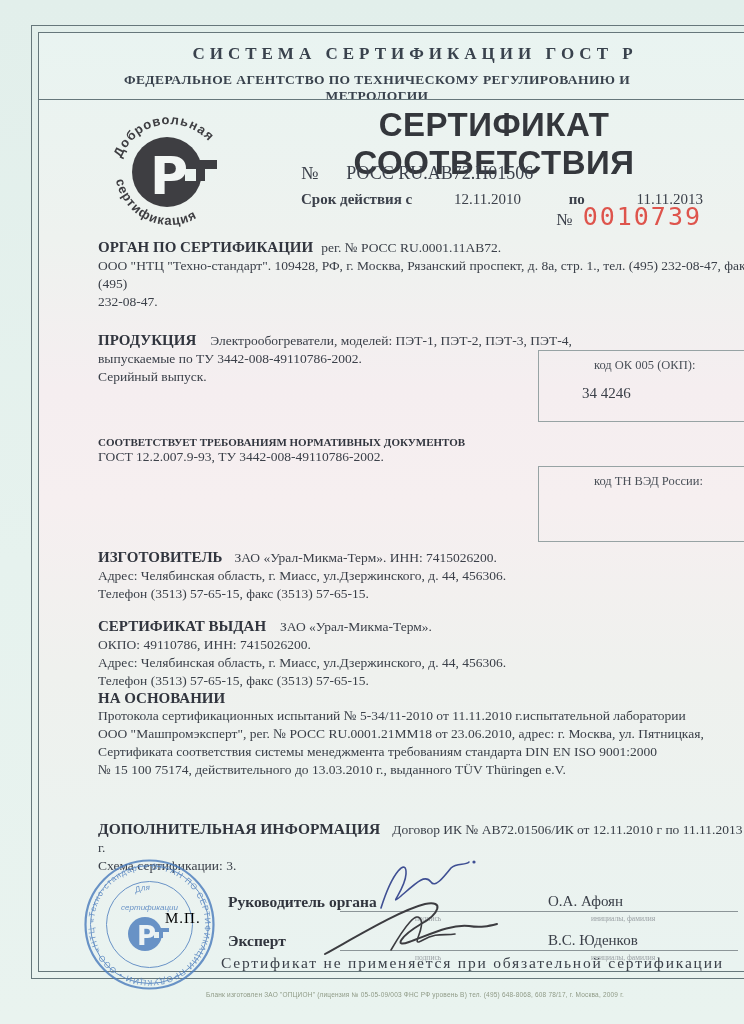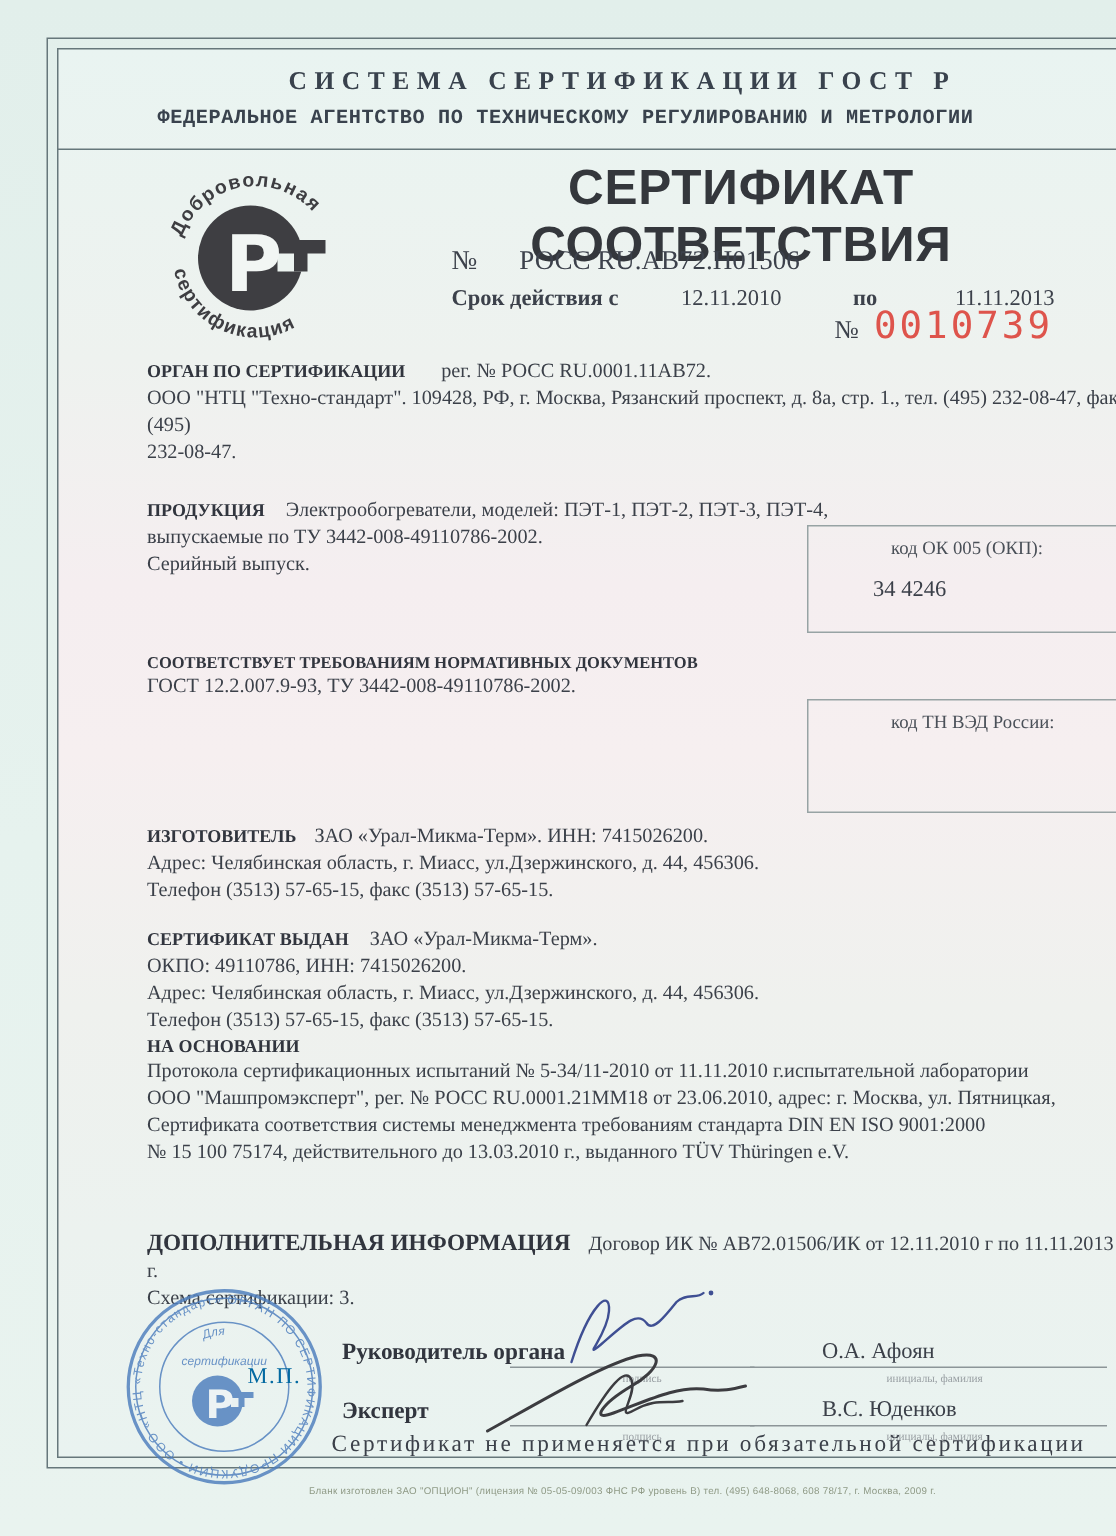--- a/index.html
+++ b/index.html
@@ -8,47 +8,47 @@
        background:linear-gradient(180deg,#e2efeb 0%,#e6f2ee 55%,#e9f3ef 100%);}
   .page{position:absolute;inset:0;}
   .inner-bg{position:absolute;left:38px;top:32px;width:668px;height:940px;
        background:linear-gradient(180deg,#e9f4f1 0%,#eef2ef 22%,#f5eef0 38%,#f6eff0 50%,#eff1ee 68%,#e9f3f0 100%);}
   .frame-outer{position:absolute;left:31px;top:25px;width:682px;height:952px;border:1.5px solid #66777b;}
   .frame-inner{position:absolute;left:38px;top:32px;width:666px;height:938px;border:1px solid #66777b;}
   .abs{position:absolute;padding-left:43px;}
   .hdr1{left:40px;top:44px;width:664px;text-align:center;font-weight:bold;font-size:17px;
         letter-spacing:5px;color:#39424d;}
   .hdr2{left:40px;top:72px;width:588px;text-align:center;font-weight:bold;font-size:13.5px;
-        letter-spacing:.4px;color:#39424d;font-family:Liberation Mono, monospace;}
+        letter-spacing:.4px;color:#39424d;}
   .hdr-divider{left:38px;top:99px;width:668px;height:0;border-top:1px solid #66777b;}
   .cert-title{left:195px;top:106px;width:512px;text-align:center;
         font-family:"Liberation Sans","DejaVu Sans",sans-serif;font-weight:700;
         font-size:33px;letter-spacing:.5px;color:#34373c;}
   .numrow{left:258px;top:163px;font-size:18px;color:#3c414b;}
   .numrow .no{margin-right:28px;}
   .validrow{left:258px;top:191px;font-size:15px;color:#3c414b;font-weight:bold;}
   .validrow .val{font-weight:normal;}
   .blankno{right:42px;top:202px;text-align:right;}
   .blankno .no{font-size:17px;color:#3c414b;margin-right:10px;}
   .blankno .digits{font-family:"DejaVu Sans Mono","Liberation Mono",monospace;
         font-size:25px;letter-spacing:2px;color:#de544c;}
-  .lbl{font-weight:bold;font-size:12px;color:#31353e;}
+  .lbl{font-weight:bold;font-size:15px;color:#31353e;}
   .body-t{font-size:13.5px;color:#3b4049;line-height:18px;}
   .sec{left:55px;width:655px;}
   .codebox{left:538px;width:168px;border:1px solid #97a3a4;border-right:none;background:transparent;}
   .codebox .cb-label{font-size:12.5px;color:#4a5058;padding:7px 0 0 12px;}
   .codebox .cb-value{font-size:15px;color:#3b4049;text-align:left;padding-top:12px;}
   .sig-label{font-weight:bold;font-size:15.5px;color:#31353e;}
   .sig-line{border-bottom:1px solid #8c9598;height:0;}
   .sig-cap{font-size:7.5px;color:#9aa0a4;}
   .sig-name{font-size:15px;color:#3b4049;}
   .bottomline{left:178px;top:954px;font-size:15.5px;letter-spacing:1.8px;color:#3b4049;}
   .fineprint{left:0;top:991px;width:744px;text-align:center;font-size:6.5px;color:#8f9a86;
         font-family:"Liberation Sans","DejaVu Sans",sans-serif;letter-spacing:.2px;}
-  .mp{left:122px;top:910px;font-size:15px;color:#0369a1;letter-spacing:1px;z-index:6;}
+  .mp{left:122px;top:910px;font-size:15px;color:#000000;letter-spacing:1px;z-index:6;}
   svg{display:block;}
 </style>
 </head>
 <body>
 
 <div class="page">
   <div class="inner-bg abs"></div>
   <div class="frame-outer abs"></div>
   <div class="frame-inner abs"></div>
 
@@ -88,21 +88,21 @@
     <span class="val" style="margin-left:38px;">12.11.2010</span>
     <span style="margin-left:44px;">по</span>
     <span class="val" style="margin-left:48px;">11.11.2013</span>
   </div>
   <div class="abs blankno">
     <span class="no">№</span><span class="digits">0010739</span>
   </div>
 
   <div class="abs sec" style="top:238px;">
     <span class="lbl">ОРГАН ПО СЕРТИФИКАЦИИ</span>
-    <span class="body-t" style="margin-left:20px;">рег. № РОСС RU.0001.11АВ72.</span>
+    <span class="body-t" style="margin-left:4px;">рег. № РОСС RU.0001.11АВ72.</span>
     <div class="body-t">ООО "НТЦ "Техно-стандарт". 109428, РФ, г. Москва, Рязанский проспект, д. 8а, стр. 1., тел. (495) 232-08-47, факс (495)</div>
     <div class="body-t">232-08-47.</div>
   </div>
 
   <div class="abs sec" style="top:331px;width:480px;">
     <span class="lbl">ПРОДУКЦИЯ</span>
     <span class="body-t" style="margin-left:10px;">Электрообогреватели, моделей: ПЭТ-1, ПЭТ-2, ПЭТ-3, ПЭТ-4,</span>
     <div class="body-t">выпускаемые по ТУ 3442-008-49110786-2002.</div>
     <div class="body-t">Серийный выпуск.</div>
   </div>

